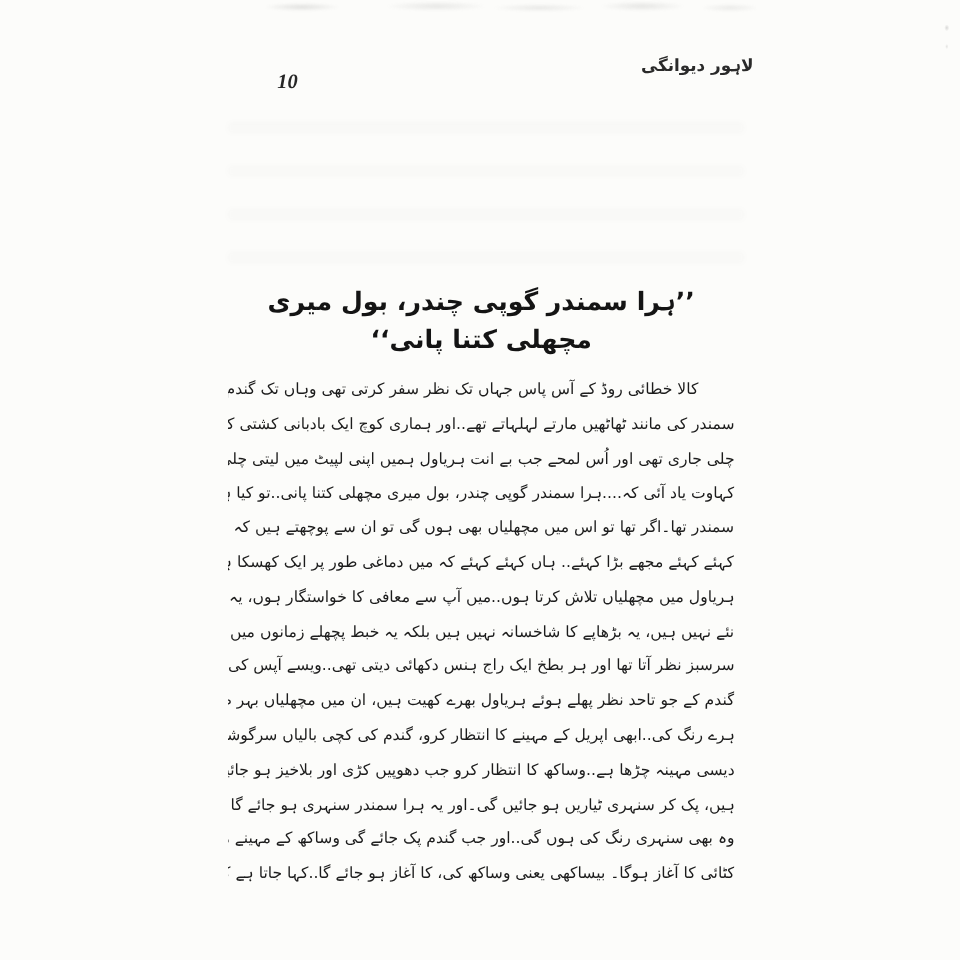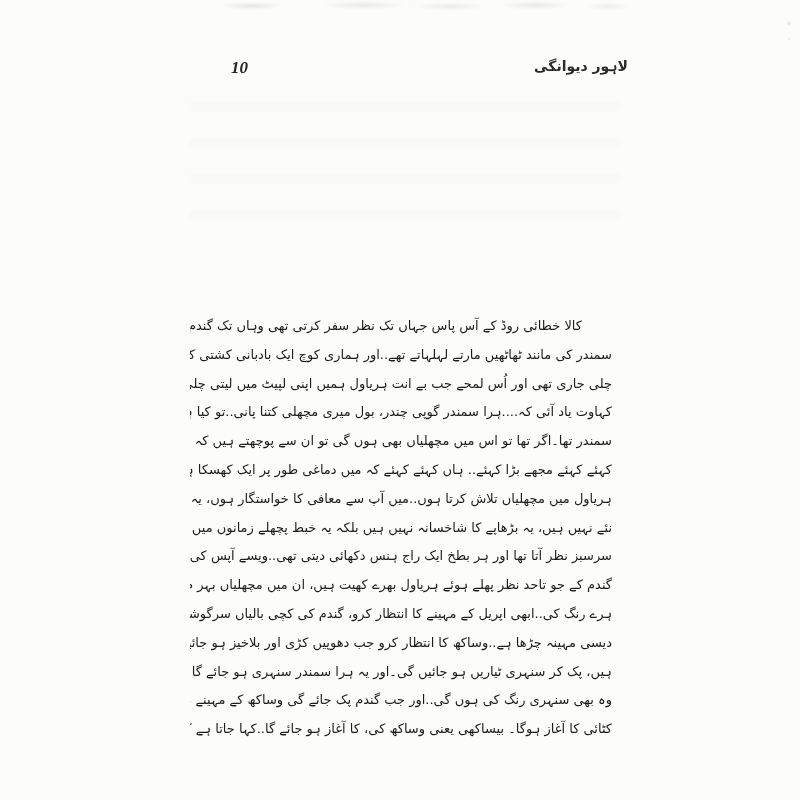--- a/index.html
+++ b/index.html
@@ -53,21 +53,21 @@
     position: absolute;
     left: 231px; top: 58px;
     font-family: "Liberation Serif", serif;
     font-style: italic;
     font-weight: bold;
     font-size: 17px;
     color: #262626;
   }
   .running-title {
     position: absolute;
-    right: 172px; top: 58px;
+    right: 172px; top: 46px;
     direction: rtl;
     font-size: 14px;
     font-weight: bold;
     color: #2a2a2a;
   }
   .chapter-heading {
     position: absolute;
     left: 190px; top: 236px; width: 422px;
     direction: rtl;
     text-align: center;
@@ -104,20 +104,21 @@
 <div class="page">
 
   <div class="scan-top"></div>
   <div class="scan-edge-speck"></div>
   <div class="ghost-bleed"></div>
 
   <div class="page-number">10</div>
 
   <div class="running-title">لاہور دیوانگی</div>
 
+  <div class="chapter-heading">’’ہرا سمندر گوپی چندر، بول میری مچھلی کتنا پانی‘‘</div>
 
   <div class="body-block">
     <div class="line indent">کالا خطائی روڈ کے آس پاس جہاں تک نظر سفر کرتی تھی وہاں تک گندم کے بُوٹے ایک ہرے</div>
     <div class="line">سمندر کی مانند ٹھاٹھیں مارتے لہلہاتے تھے..اور ہماری کوچ ایک بادبانی کشتی کی مانند اس سمندر کا سینہ چیرتی</div>
     <div class="line">چلی جاری تھی اور اُس لمحے جب بے انت ہریاول ہمیں اپنی لپیٹ میں لیتی چلی جاتی تھی مجھے وہ پُرانی</div>
     <div class="line">کہاوت یاد آئی کہ....ہرا سمندر گوپی چندر، بول میری مچھلی کتنا پانی..تو کیا ہری ہری گندم کی فصلوں کا یہی ہرا</div>
     <div class="line">سمندر تھا۔اگر تھا تو اس میں مچھلیاں بھی ہوں گی تو ان سے پوچھتے ہیں کہ بول میری مچھلی کتنا پانی.. ہاں</div>
     <div class="line">کہئے کہئے مجھے بڑا کہئے.. ہاں کہئے کہئے کہ میں دماغی طور پر ایک کھسکا ہوا بہک چکا بُوڑھا ہوں جو گندم کی</div>
     <div class="line">ہریاول میں مچھلیاں تلاش کرتا ہوں..میں آپ سے معافی کا خواستگار ہوں، یہ تصوّر اور وہم دماغ کے کچھ</div>
     <div class="line">نئے نہیں ہیں، یہ بڑھاپے کا شاخسانہ نہیں ہیں بلکہ یہ خبط پچھلے زمانوں میں بھی عروج پر تھا جب ہر درخت</div>

